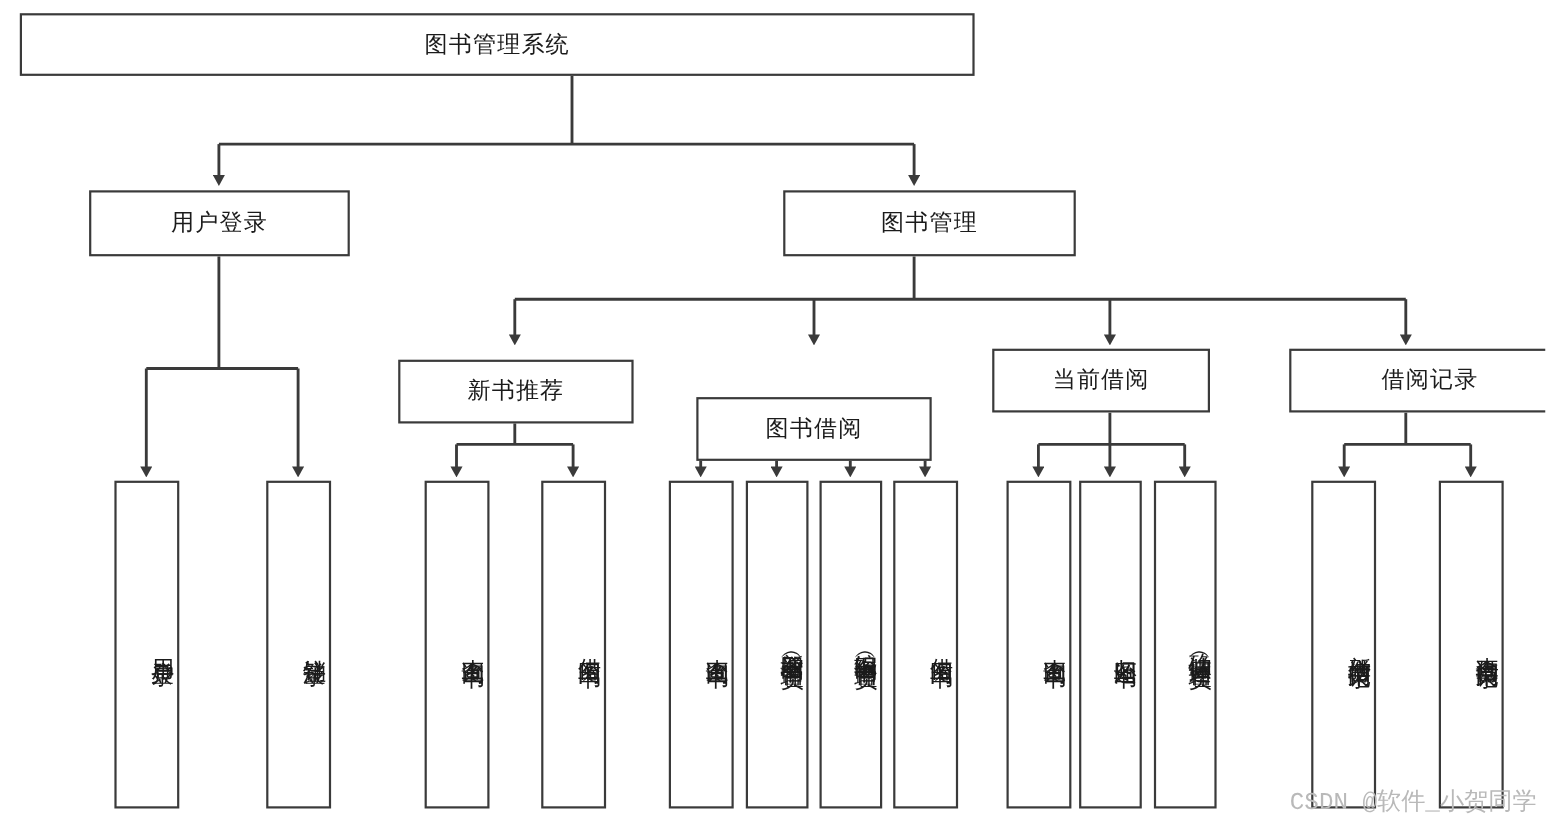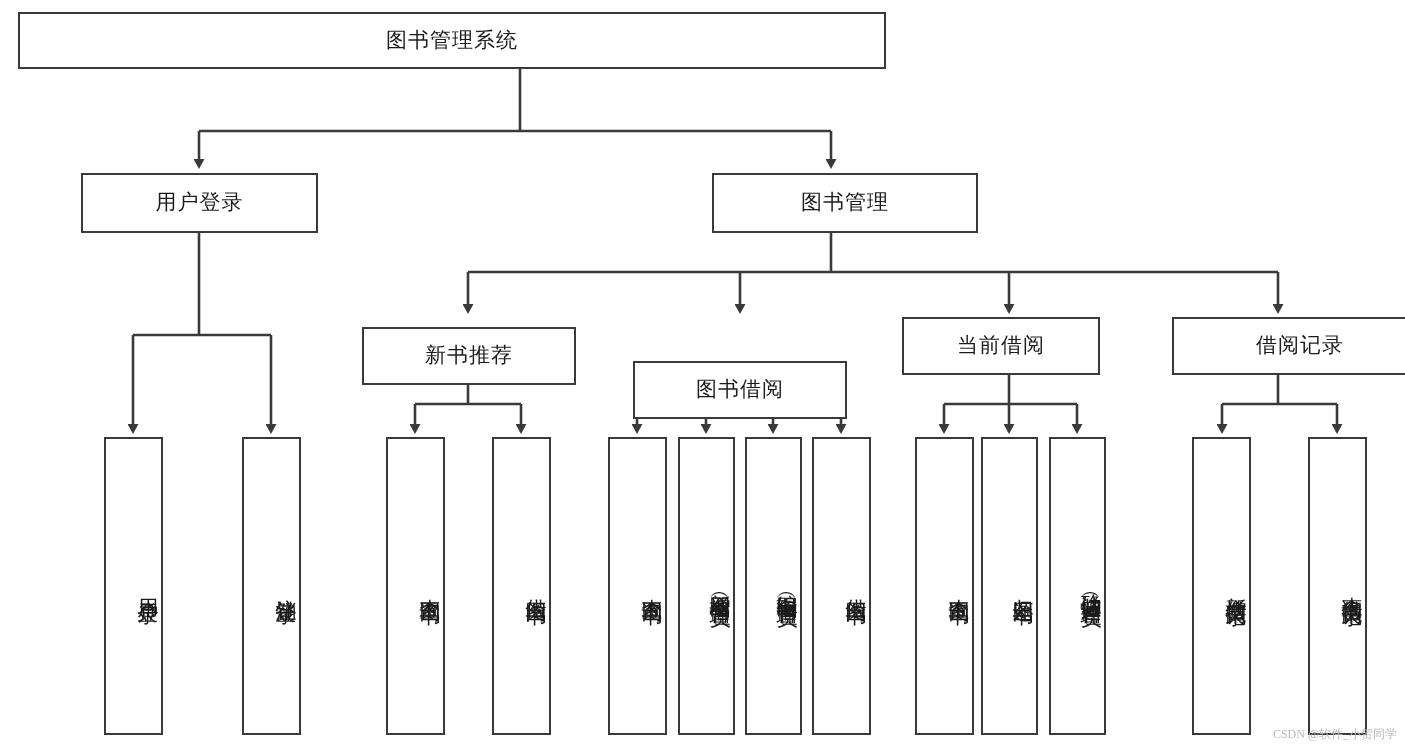--- a/index.html
+++ b/index.html
@@ -54,24 +54,24 @@
     writing-mode: vertical-rl;
     text-orientation: upright;
     display: block;
     max-height: 100%;
     text-align: center;
   }
   .watermark {
     position: absolute;
     right: 8px;
     bottom: 4px;
-    font-size: 12px;
+    font-size: 22px;
     color: #b9b9b9;
     white-space: nowrap;
-    font-family: Liberation Serif, serif;
+    font-family: Liberation Mono, monospace;
   }
 </style>
 </head>
 <body>
 
 <div id="canvas">
 
   <svg id="edges" viewBox="0 0 1405 747" xmlns="http://www.w3.org/2000/svg">
     <defs>
       <marker id="arrow" markerWidth="10" markerHeight="11" refX="1" refY="5.5" orient="auto" markerUnits="userSpaceOnUse">

